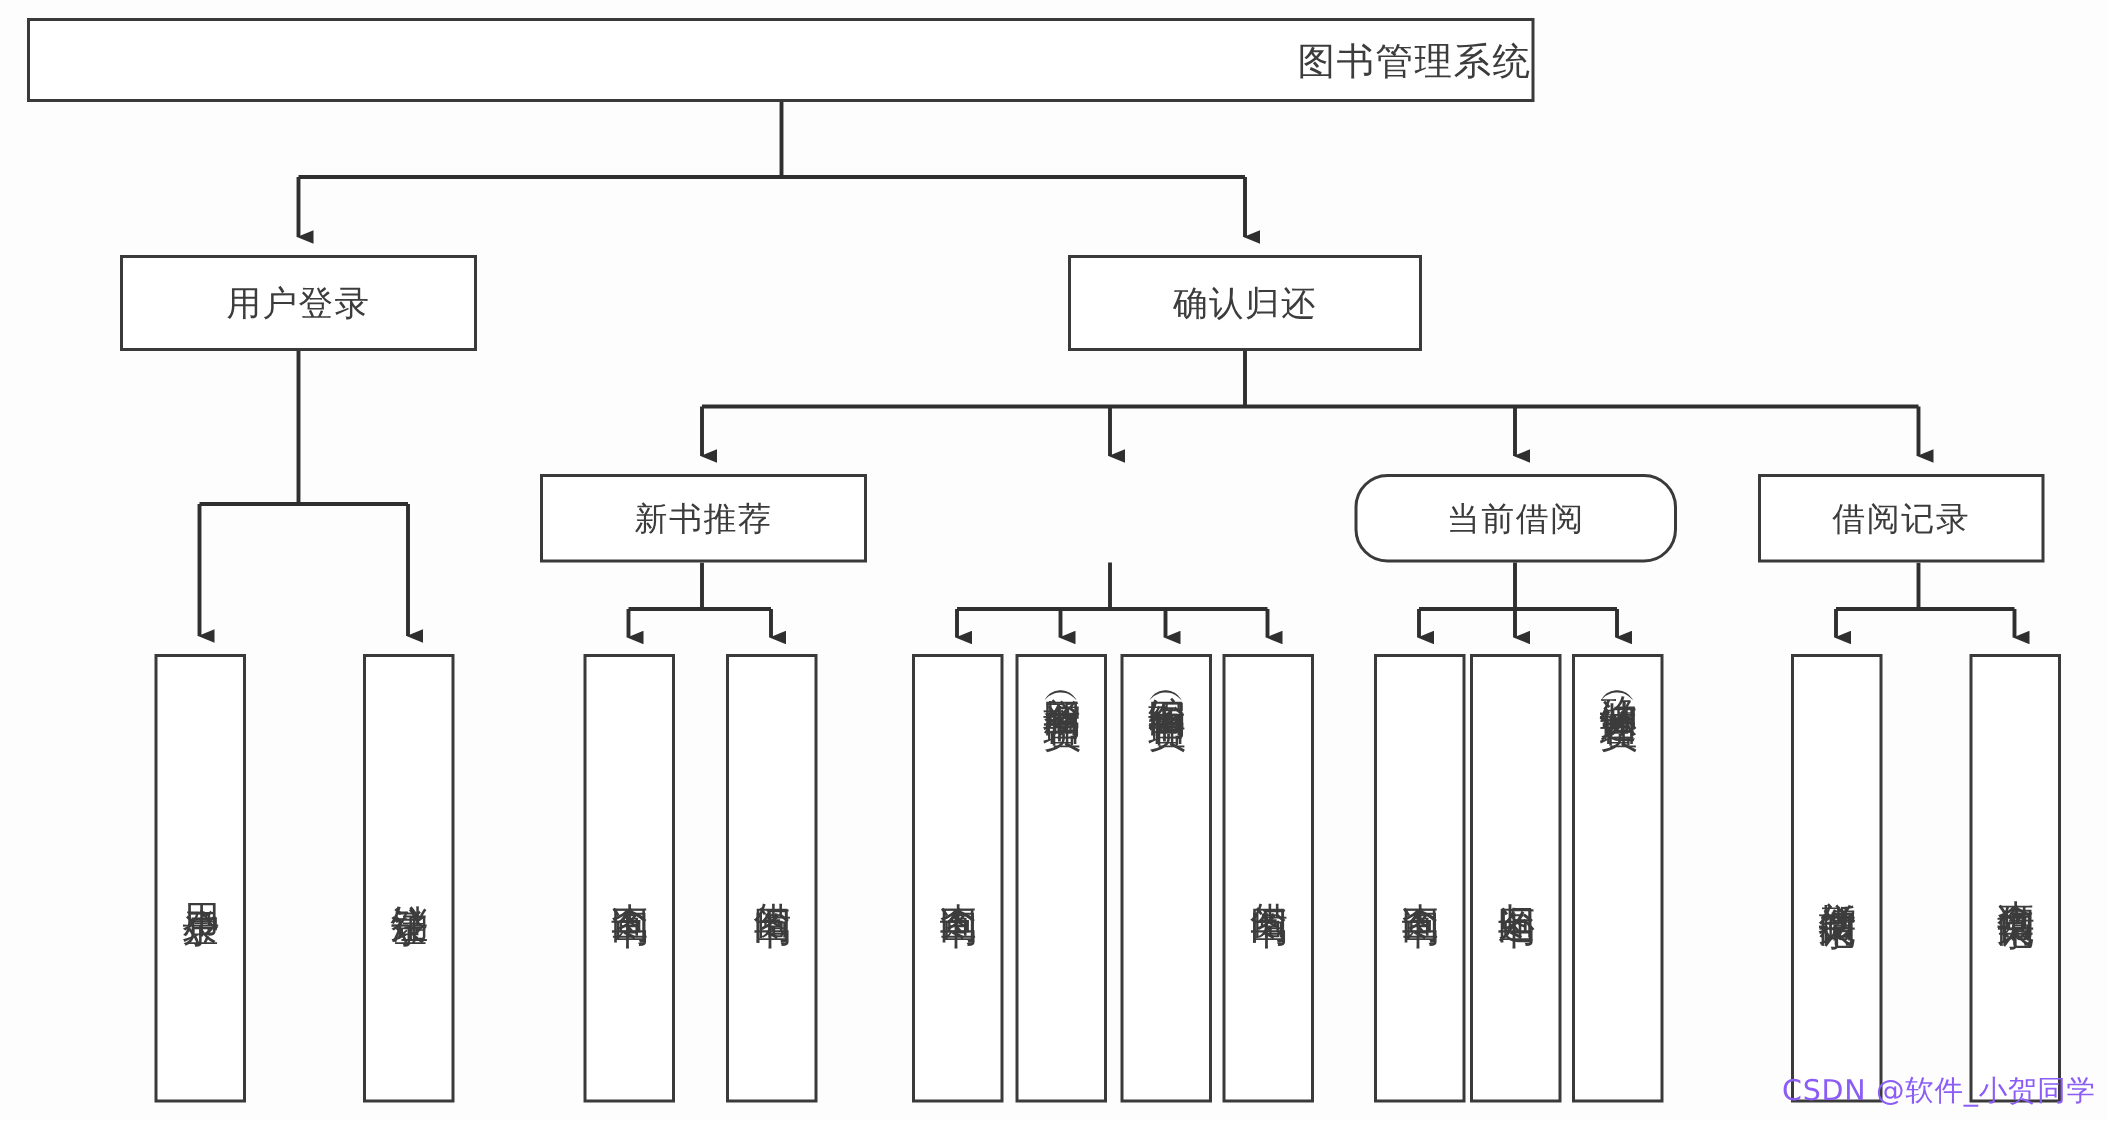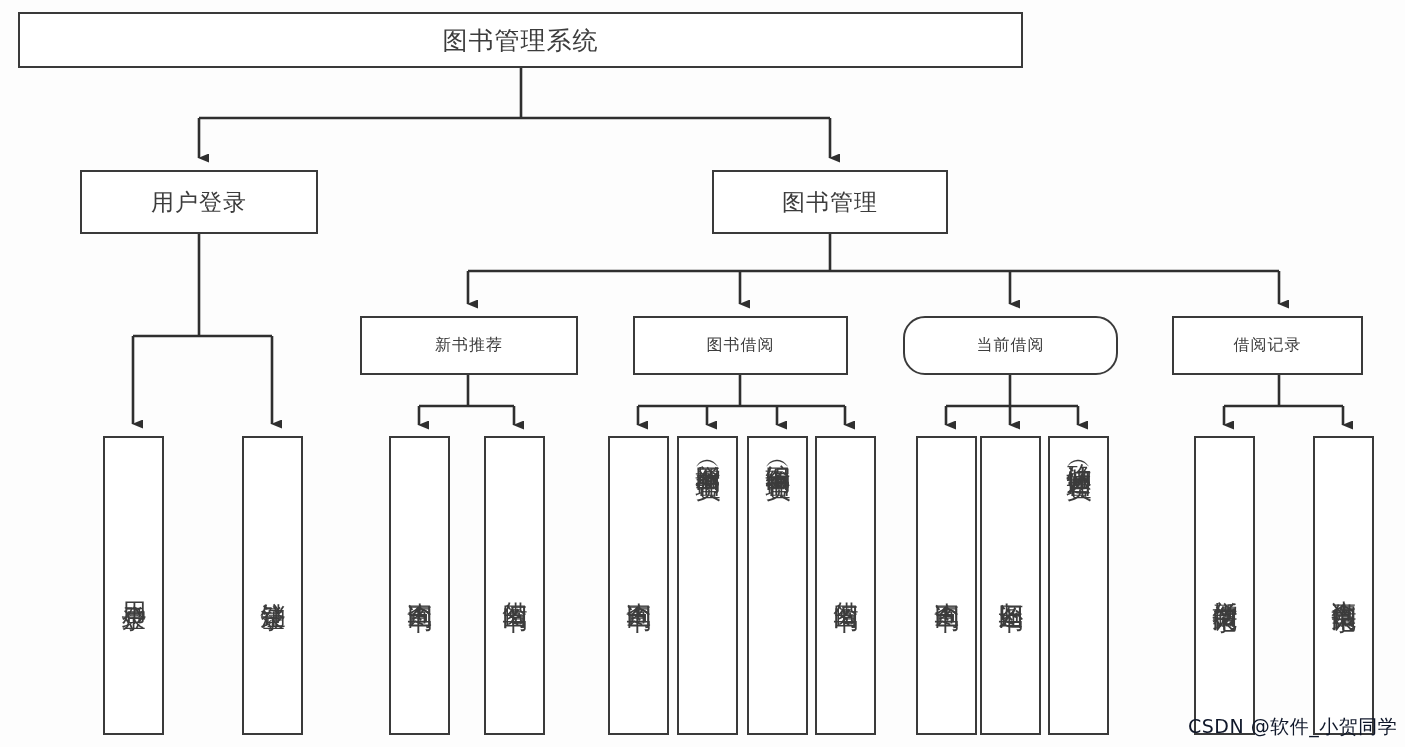--- a/index.html
+++ b/index.html
@@ -38,21 +38,21 @@
   }
   .node.level-root {
     font-size: 25px;
     letter-spacing: 1px;
   }
   .node.level-2 {
     font-size: 23px;
     letter-spacing: 1px;
   }
   .node.level-3 {
-    font-size: 16px;
+    font-size: 22px;
     letter-spacing: 1px;
     align-items: center;
   }
   .node.leaf {
     align-items: flex-start;
     justify-content: center;
     padding-top: 6px;
   }
   .node.leaf .vtext {
     writing-mode: vertical-rl;
@@ -65,21 +65,21 @@
   }
   .node.leaf.centered {
     align-items: center;
     padding-top: 0;
   }
   #watermark {
     position: absolute;
     left: 1188px;
     top: 714px;
     font-size: 19px;
-    color: #0f172a;
+    color: #8b5cf6;
     letter-spacing: 0.5px;
     white-space: nowrap;
     font-family: "DejaVu Sans", "Liberation Sans", sans-serif;
   }
 </style>
 </head>
 <body>
 
 <div id="diagram-root">
 
@@ -138,39 +138,36 @@
     </g>
 
     <g stroke="#2f2f2f" stroke-width="2.6" fill="none">
       <line x1="1279" y1="375" x2="1279" y2="406"></line>
       <line x1="1224" y1="406" x2="1343" y2="406"></line>
       <line x1="1224" y1="406" x2="1224" y2="425" marker-end="url(#arrowhead)"></line>
       <line x1="1343" y1="406" x2="1343" y2="425" marker-end="url(#arrowhead)"></line>
     </g>
   </svg>
 
-  <div class="node level-root" style="left:18px; top:12px; width:1005px; height:56px;">
+  <div class="node level-root" style="left:18px; top:12px; width:1005px; height:56px;justify-content:flex-end;">
     <span>图书管理系统</span>
   </div>
 
   <div class="node level-2" style="left:80px; top:170px; width:238px; height:64px;">
     <span>用户登录</span>
   </div>
 
   <div class="node level-2" style="left:712px; top:170px; width:236px; height:64px;">
-    <span>图书管理</span>
+    <span>确认归还</span>
   </div>
 
   <div class="node level-3" style="left:360px; top:316px; width:218px; height:59px;">
     <span>新书推荐</span>
   </div>
 
-  <div class="node level-3" style="left:633px; top:316px; width:215px; height:59px;">
-    <span>图书借阅</span>
-  </div>
 
   <div class="node level-3" style="left:903px; top:316px; width:215px; height:59px;border-radius:22px;">
     <span>当前借阅</span>
   </div>
 
   <div class="node level-3" style="left:1172px; top:316px; width:191px; height:59px;">
     <span>借阅记录</span>
   </div>
 
   <div class="node leaf centered" style="left:103px; top:436px; width:61px; height:299px;">

